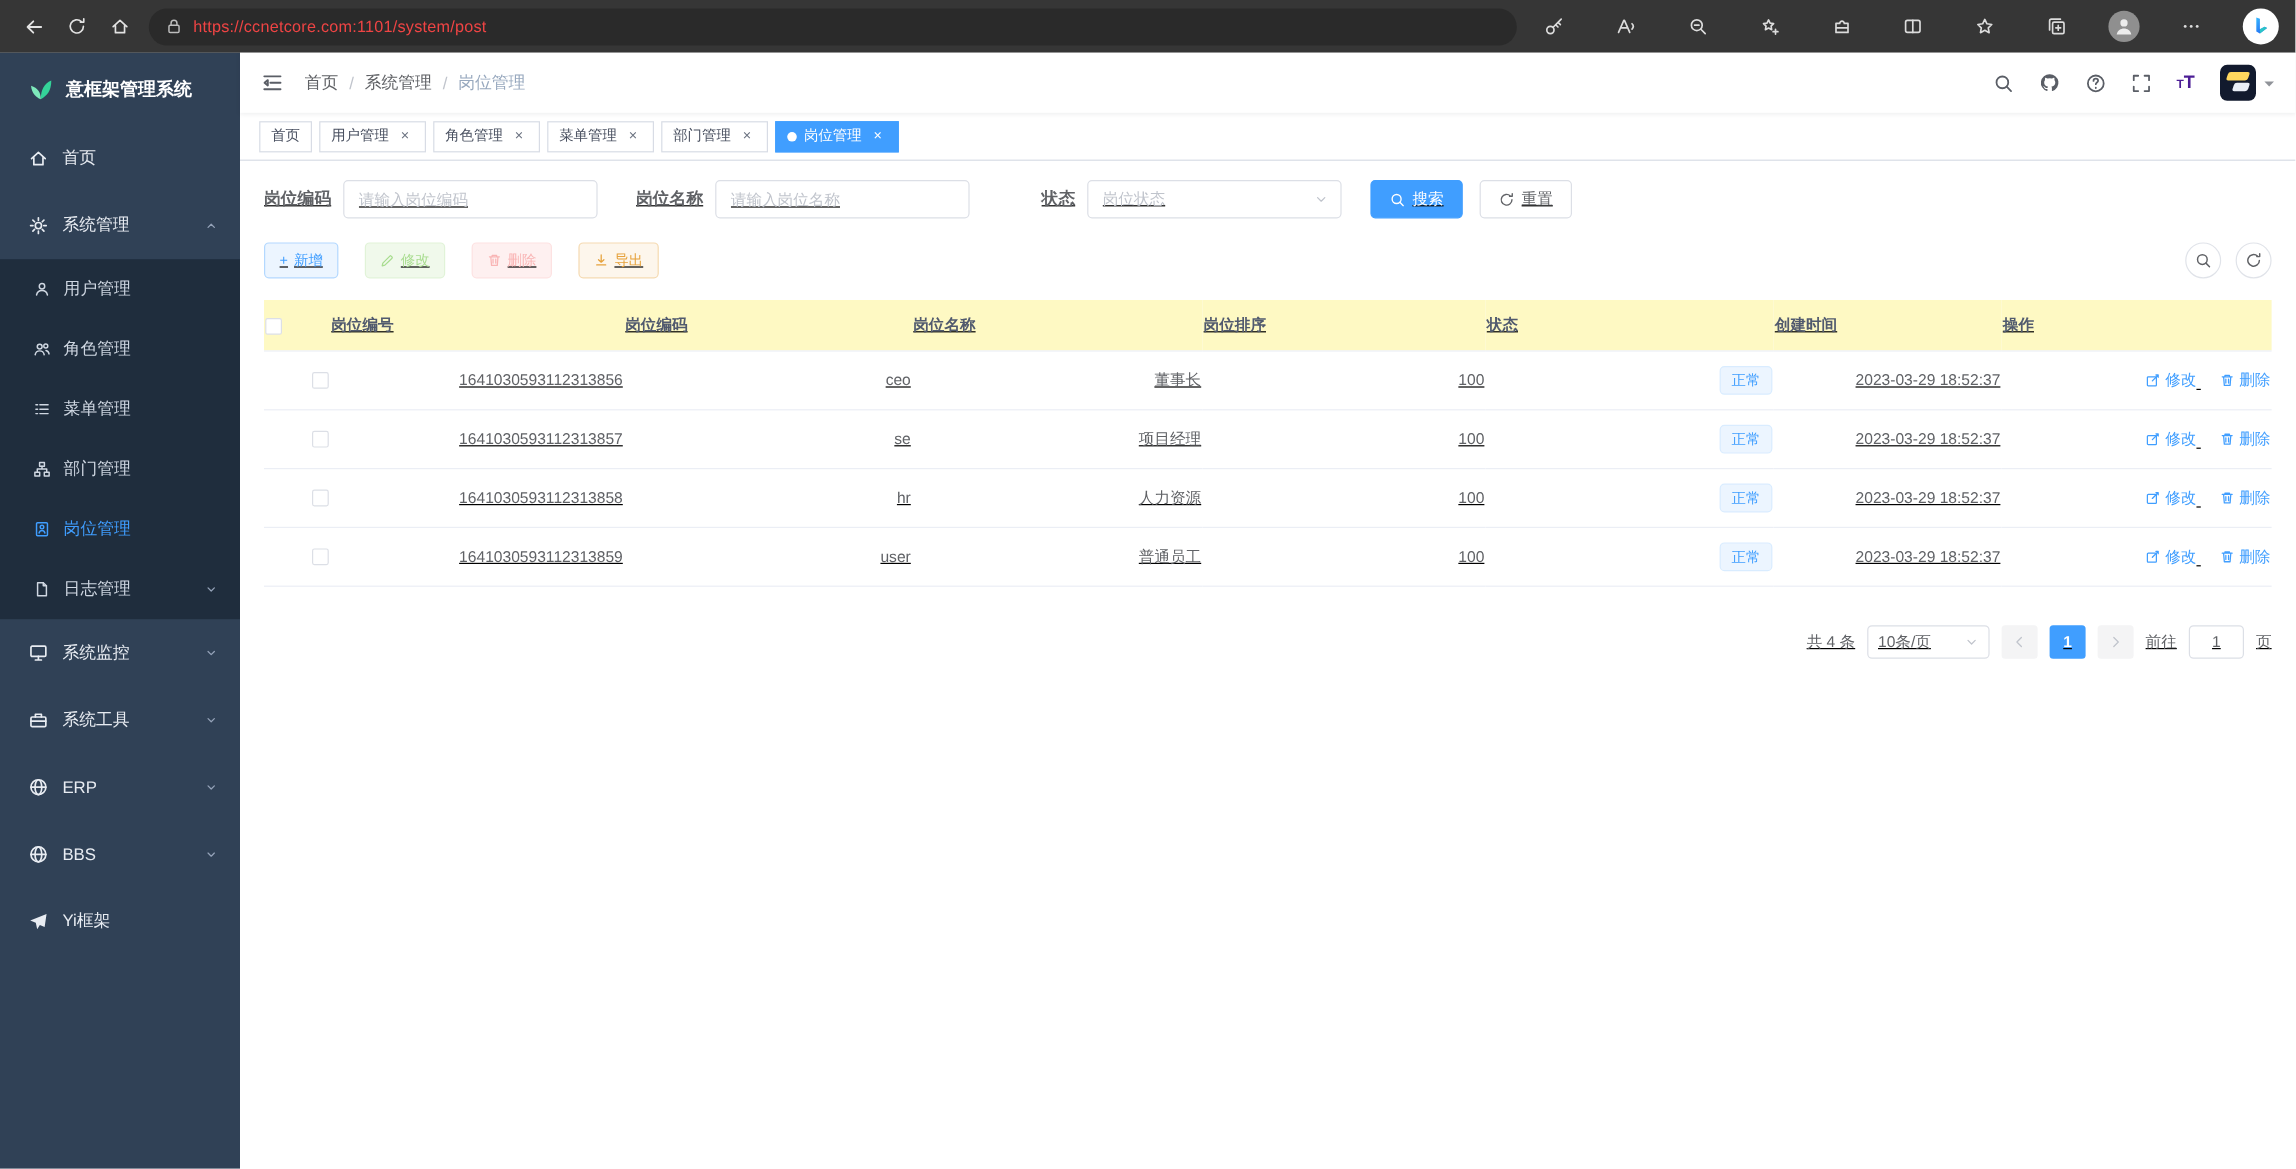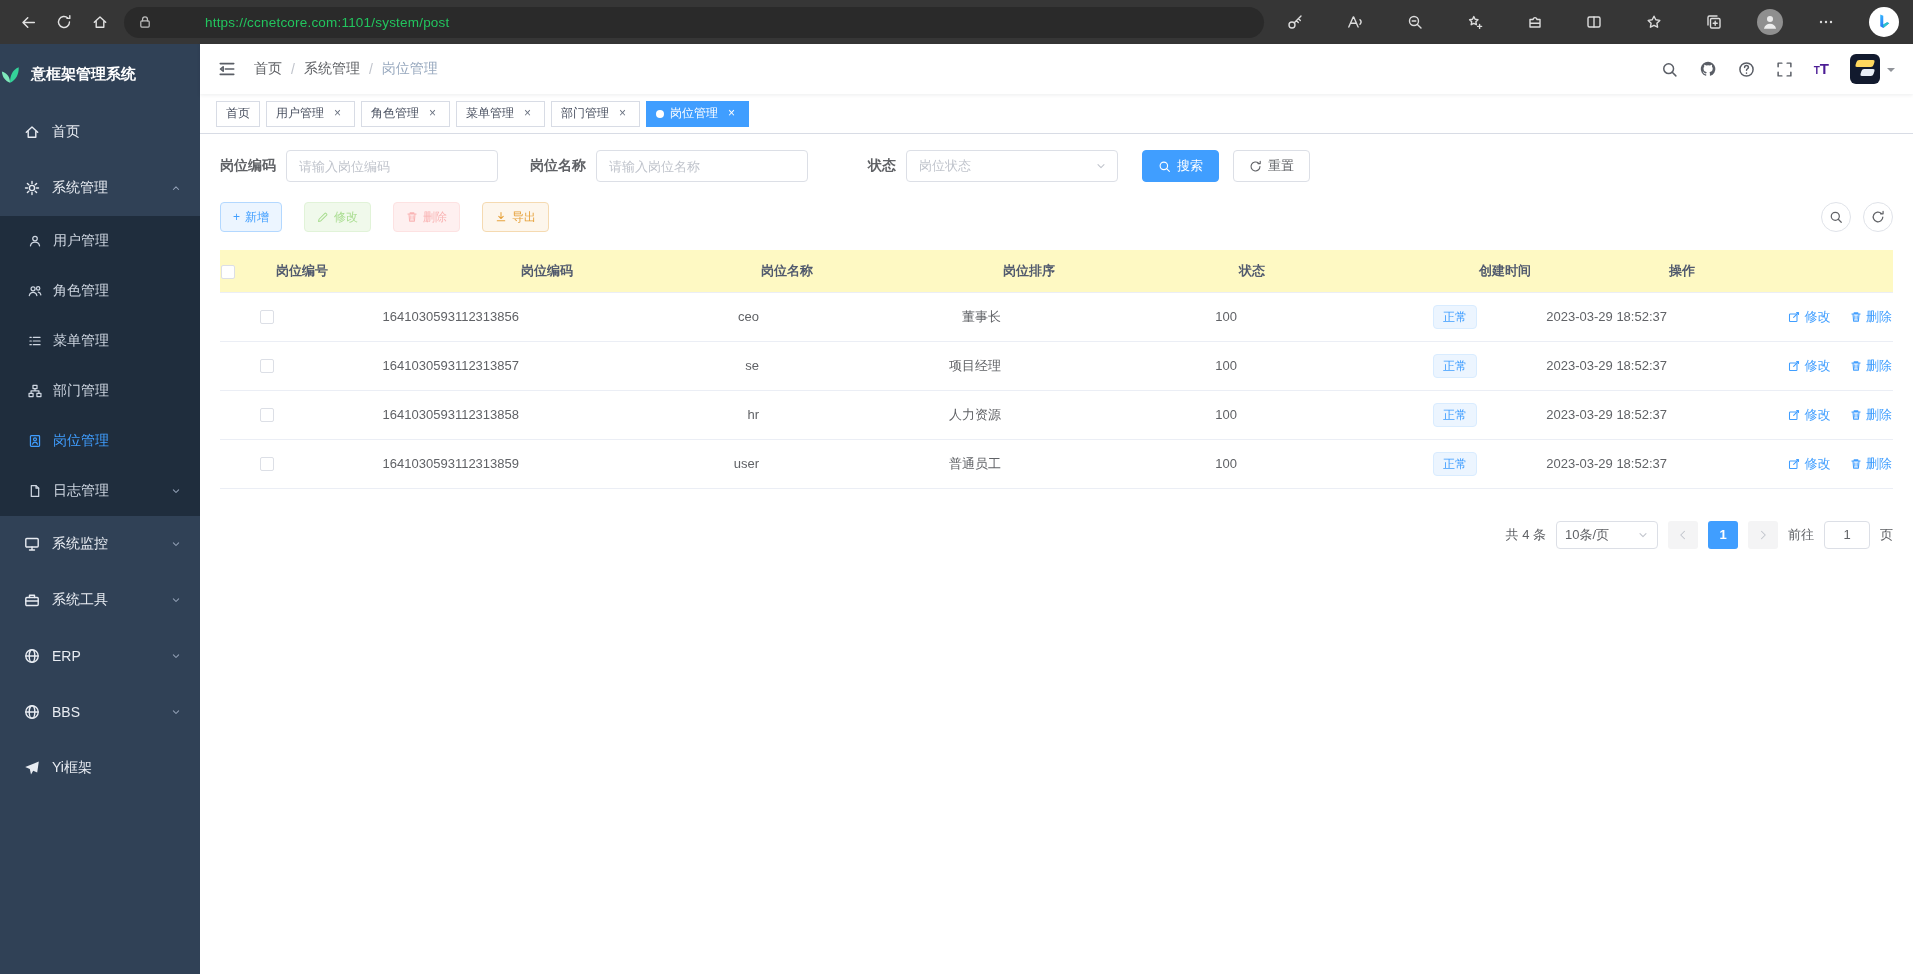--- a/index.html
+++ b/index.html
@@ -8,36 +8,36 @@
 
   svg.ic { fill:none; stroke:currentColor; stroke-width:1.4; stroke-linecap:round; stroke-linejoin:round; }
   svg.icf { fill:currentColor; stroke:none; }
 
   
   .chrome { height:44px; background:#363636; display:flex; align-items:center; padding:0 10px; }
   .c-btn { width:36px; height:34px; display:flex; align-items:center; justify-content:center;
            color:#e2e2e2; border-radius:6px; cursor:pointer; flex:0 0 auto; }
   .addr { width:1140px; height:31px; margin-left:6px; background:#2a2a2a; border-radius:16px;
           display:flex; align-items:center; padding:0 14px; gap:9px; color:#bdbdbd; cursor:text; }
-  .addr .url { color:#22c55e; font-size:13.5px; letter-spacing:.2px;margin-left:44px; }
+  .addr .url { color:#ef4444; font-size:13.5px; letter-spacing:.2px; }
   .c-icons { flex:1; display:flex; align-items:center; justify-content:space-between;
              margin-left:14px; padding-right:4px; }
   .c-ic { width:34px; height:34px; display:flex; align-items:center; justify-content:center;
           color:#dcdcdc; border-radius:6px; cursor:pointer; }
   .c-avatar { width:26px; height:26px; border-radius:50%; background:#8f8f8f; color:#ececec;
               display:flex; align-items:center; justify-content:center; overflow:hidden; cursor:pointer; }
   .bing { width:30px; height:30px; border-radius:50%; background:#fff; display:flex;
           align-items:center; justify-content:center; cursor:pointer; flex:0 0 auto; }
 
   
   .app { display:flex; height:930px; }
 
   
   .sidebar { width:200px; background:#304156; height:100%; flex:0 0 auto; overflow:hidden; }
-  .logo { height:60px; display:flex; align-items:center; gap:11px; }
+  .logo { height:60px; display:flex; align-items:center; padding-left:24px; gap:11px; }
   .logo-text { color:#fff; font-size:15px; font-weight:700; }
   .m-item { height:56px; display:flex; align-items:center; gap:12px; padding:0 18px 0 24px;
             color:#e8ecf2; font-size:14px; cursor:pointer; }
   .m-item .chev { margin-left:auto; color:#94a2b8; }
   .submenu { background:#1f2d3d; }
   .s-item { height:50px; display:flex; align-items:center; gap:11px; padding:0 18px 0 28px;
             color:#cfd7e2; font-size:14px; cursor:pointer; }
   .s-item.active { color:#409eff; }
   .s-item .chev { margin-left:auto; color:#94a2b8; }
 
@@ -67,21 +67,21 @@
           border-bottom:1px solid #d8dce5; background:#fff; position:relative; z-index:2; }
   .tag { height:26px; display:inline-flex; align-items:center; gap:6px; padding:0 9px;
          border:1px solid #d8dce5; background:#fff; color:#495060; font-size:12px; cursor:pointer; }
   .tag .x { width:15px; height:15px; line-height:14px; text-align:center; border-radius:50%;
             font-size:12px; color:#6b7280; cursor:pointer; }
   .tag.active { background:#409eff; border-color:#409eff; color:#fff; }
   .tag.active .x { color:#fff; }
   .tag .dot { width:8px; height:8px; border-radius:50%; background:#fff; }
 
   
-  .content { padding:16px 20px 0 20px; }
+  .content { padding:16px 20px 0 20px;text-decoration:underline; }
 
   .filters { display:flex; align-items:center; font-size:14px; }
   .f-label { font-weight:700; color:#606266; margin-right:10px; white-space:nowrap; }
   .f-input { width:212px; height:32px; border:1px solid #dcdfe6; border-radius:4px; padding:0 12px;
              font-size:13px; color:#606266; outline:none; font-family:inherit; }
   .f-input::placeholder { color:#c0c4cc; }
   .f-gap { width:32px; flex:0 0 auto; }
   .f-gap-lg { width:60px; flex:0 0 auto; }
   .f-select { width:212px; height:32px; border:1px solid #dcdfe6; border-radius:4px; background:#fff;
               display:flex; align-items:center; justify-content:space-between; padding:0 10px 0 12px;

